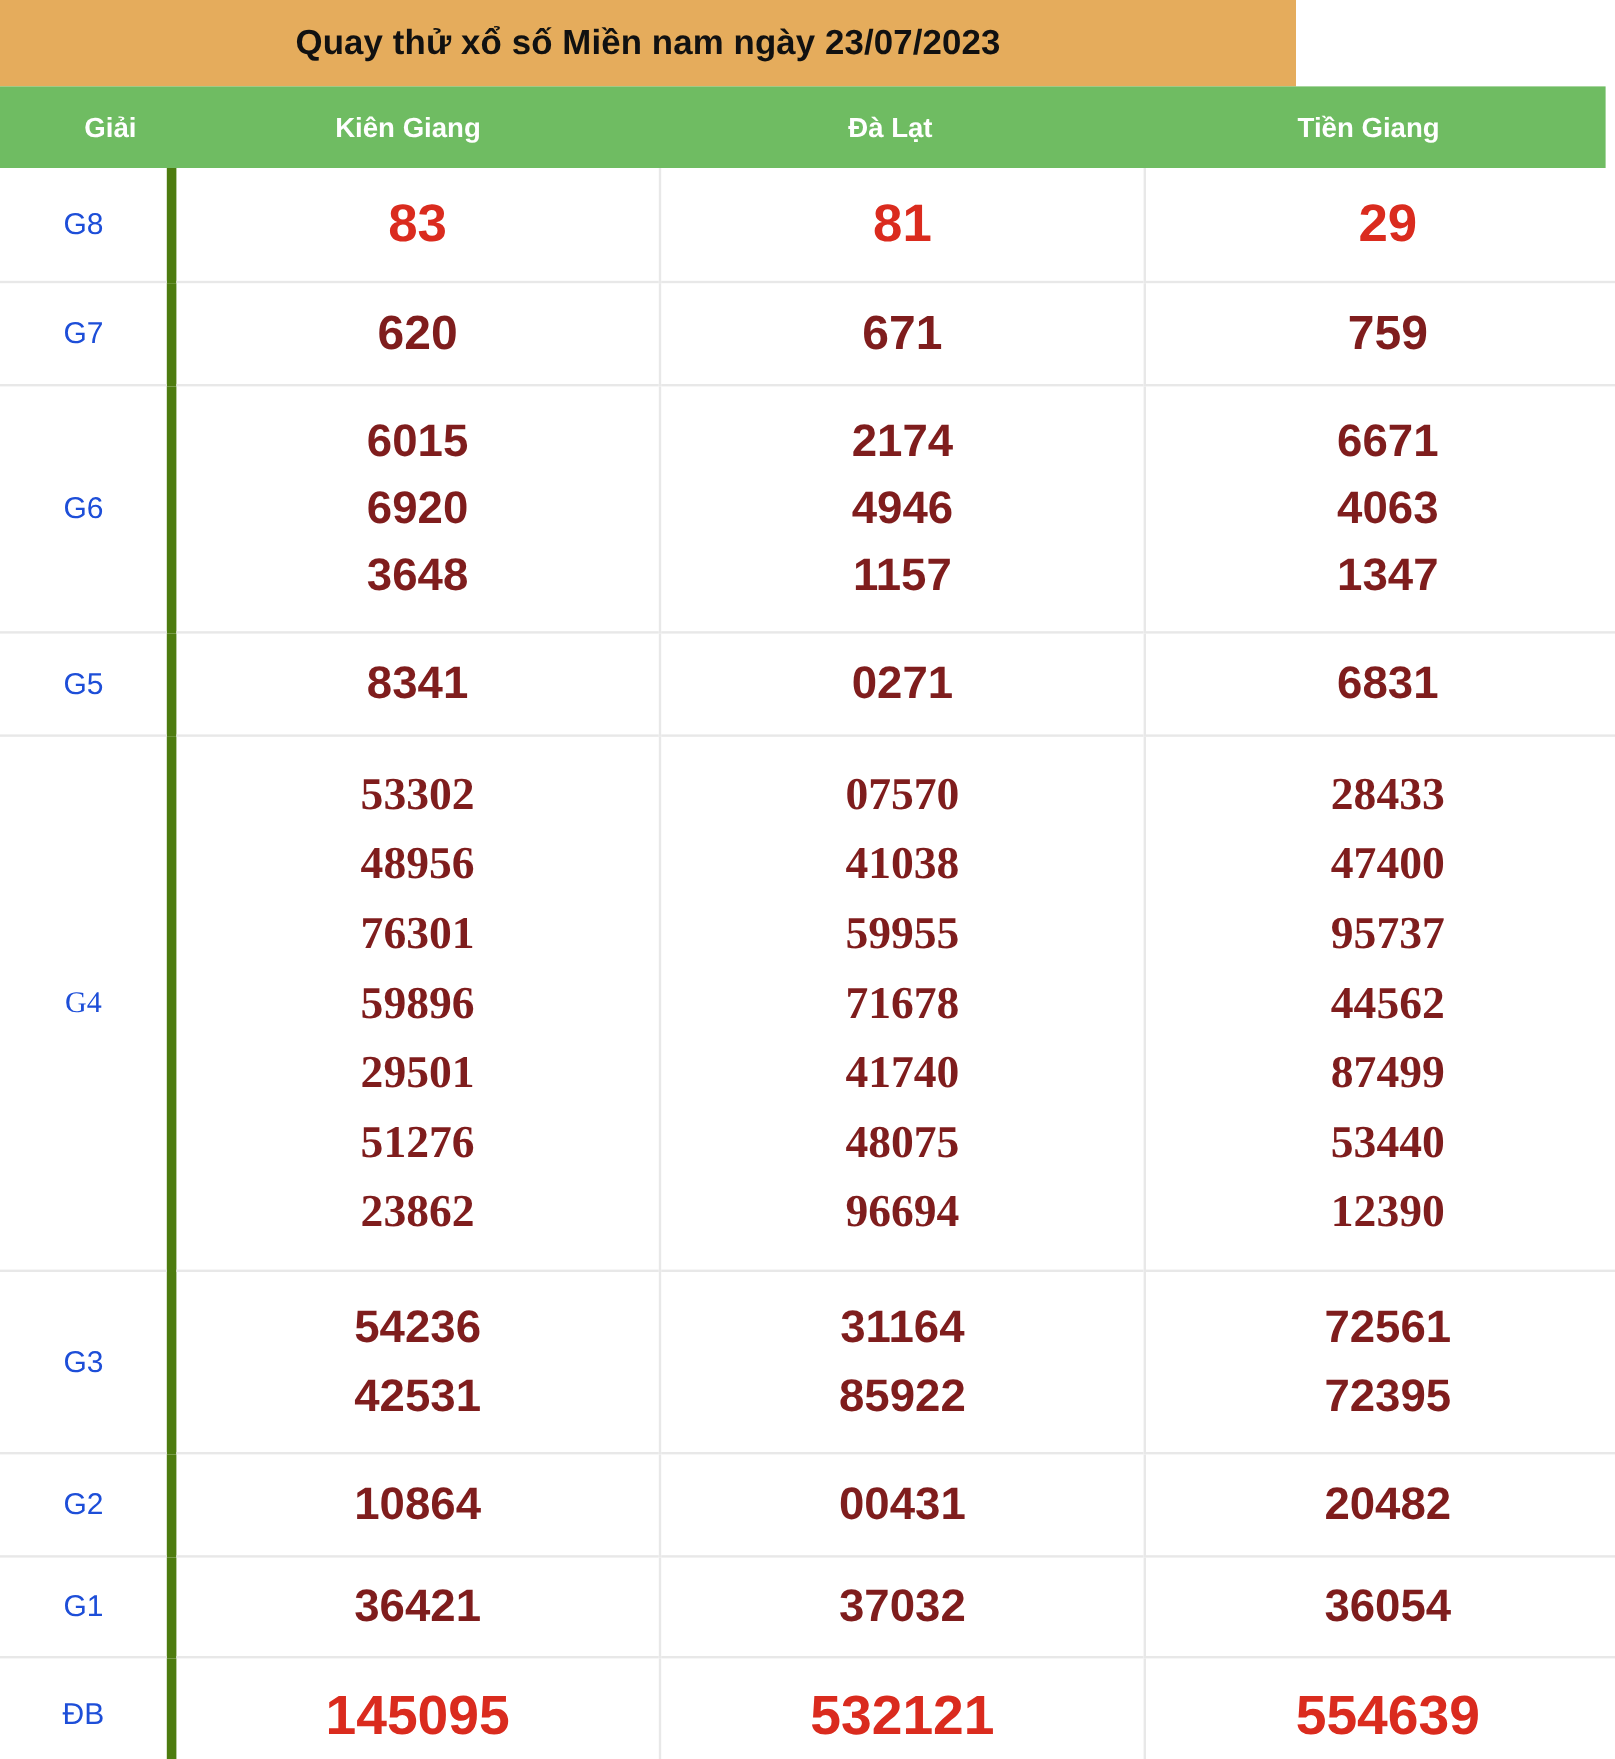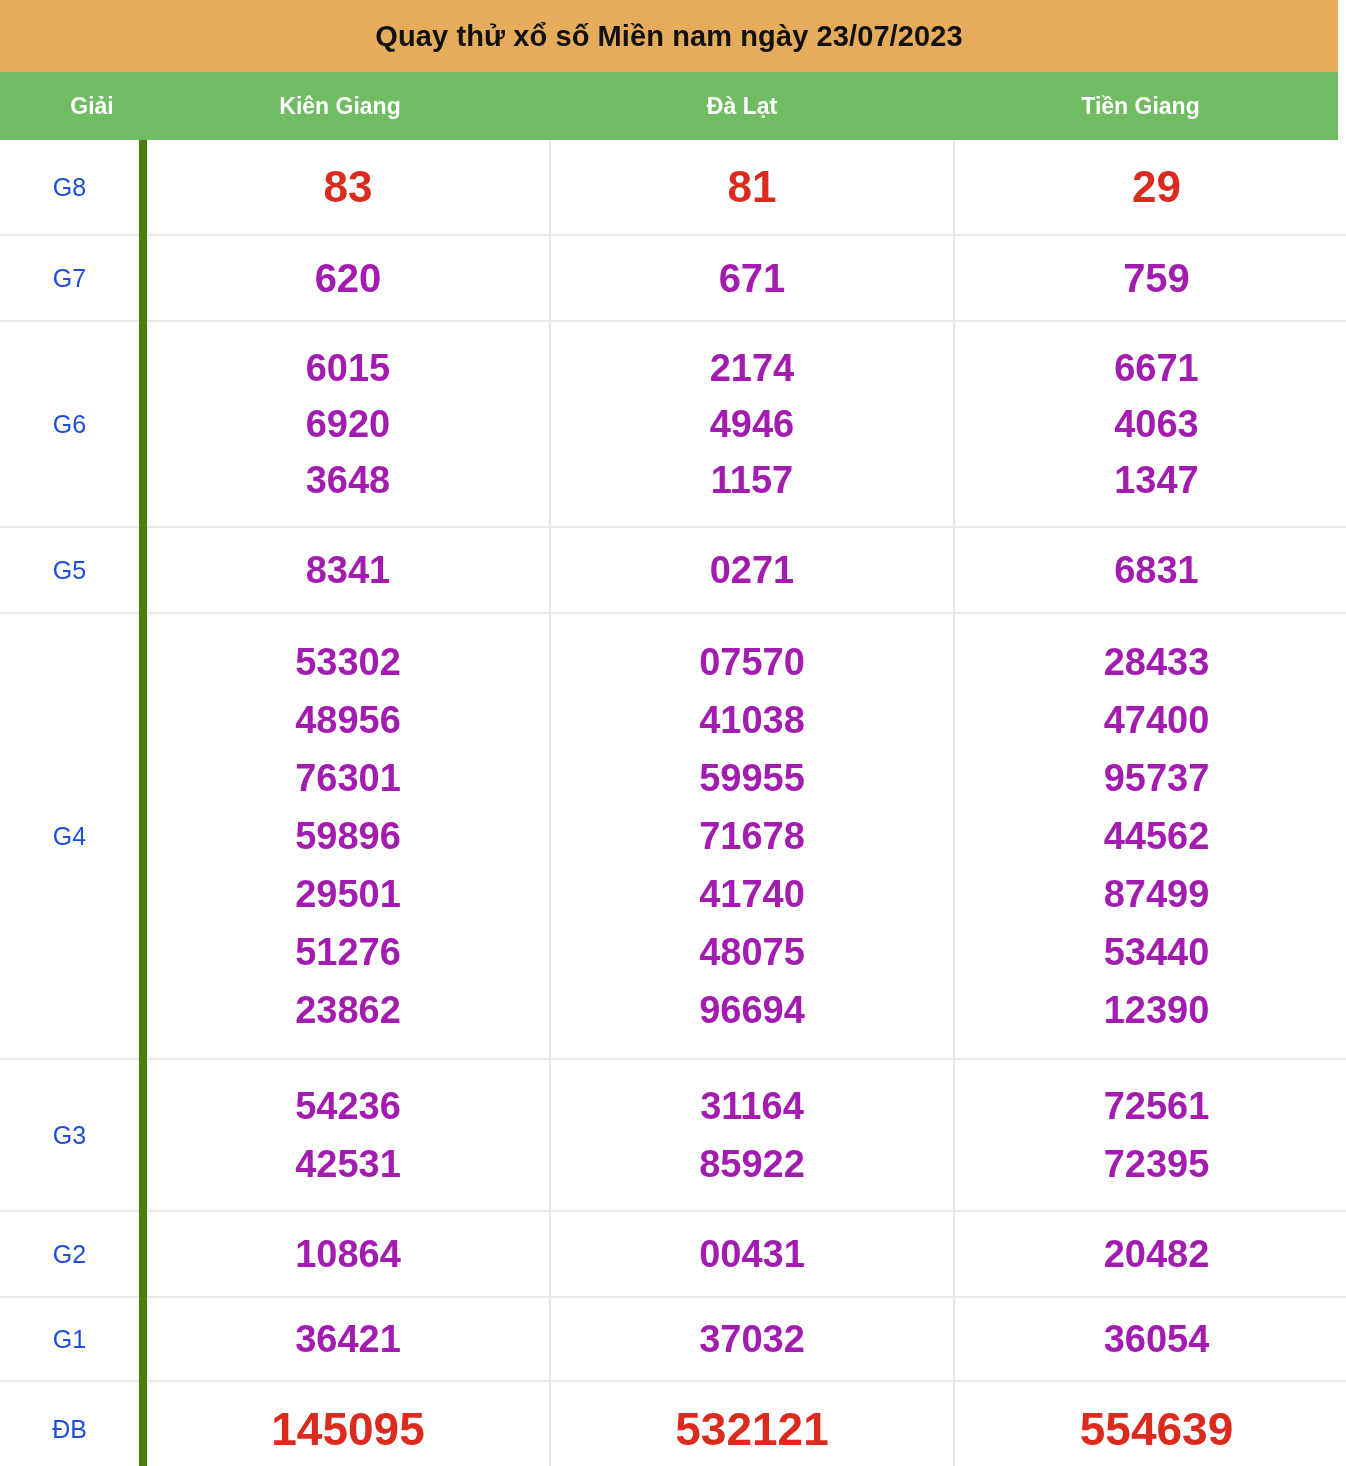--- a/index.html
+++ b/index.html
@@ -16,21 +16,21 @@
   .page {
     width: 1346px;
     height: 1466px;
     position: relative;
     overflow: hidden;
     background: #ffffff;
   }
 
   
   .title-bar {
-    width: 1338px;
+    width: 1080px;
     height: 72px;
     background: #e5ac5c;
     display: flex;
     align-items: center;
     justify-content: center;
   }
   .title-text {
     font-size: 29px;
     font-weight: bold;
     color: #111111;
@@ -77,21 +77,21 @@
     width: 139px;
     text-align: center;
     font-size: 25px;
     color: #1d4ed8;
     font-weight: normal;
     border-right: 8px solid #4d7c0f;
   }
   .cell-num {
     text-align: center;
     font-size: 34px;
-    color: #a21caf;
+    color: #7f1d1d;
     font-weight: bold;
     border-right: 2px solid #e8e8e8;
   }
   .cell-num:last-child { border-right: none; }
   .c1 { width: 402px; }
   .c2 { width: 402px; }
   .c3 { width: 403px; }
 
   .num-line {
     line-height: 1.0;
@@ -106,21 +106,21 @@
   .row-g4 .cell-num { font-size: 38px; }
   .row-g3 .cell-num { font-size: 38px; }
   .row-g2 .cell-num { font-size: 38px; }
   .row-g1 .cell-num { font-size: 38px; }
   .row-db .cell-num { font-size: 46px; color: #da2b1e; }
 
   .row-g8 td { height: 94px; }
   .row-g7 td { height: 84px; text-align: center; }
   .row-g6 td { height: 204px; }
   .row-g5 td { height: 84px; }
-  .row-g4 td { height: 444px; }
+  .row-g4 td { height: 444px; font-family: Liberation Serif, serif; }
   .row-g3 td { height: 150px; }
   .row-g2 td { height: 84px; }
   .row-g1 td { height: 82px; }
   .row-db td { height: 94px; }
 
   .row-g6 .num-line { padding: 9px 0; }
   .row-g4 .num-line { padding: 10px 0; }
   .row-g3 .num-line { padding: 10px 0; }
 </style>
 </head>

